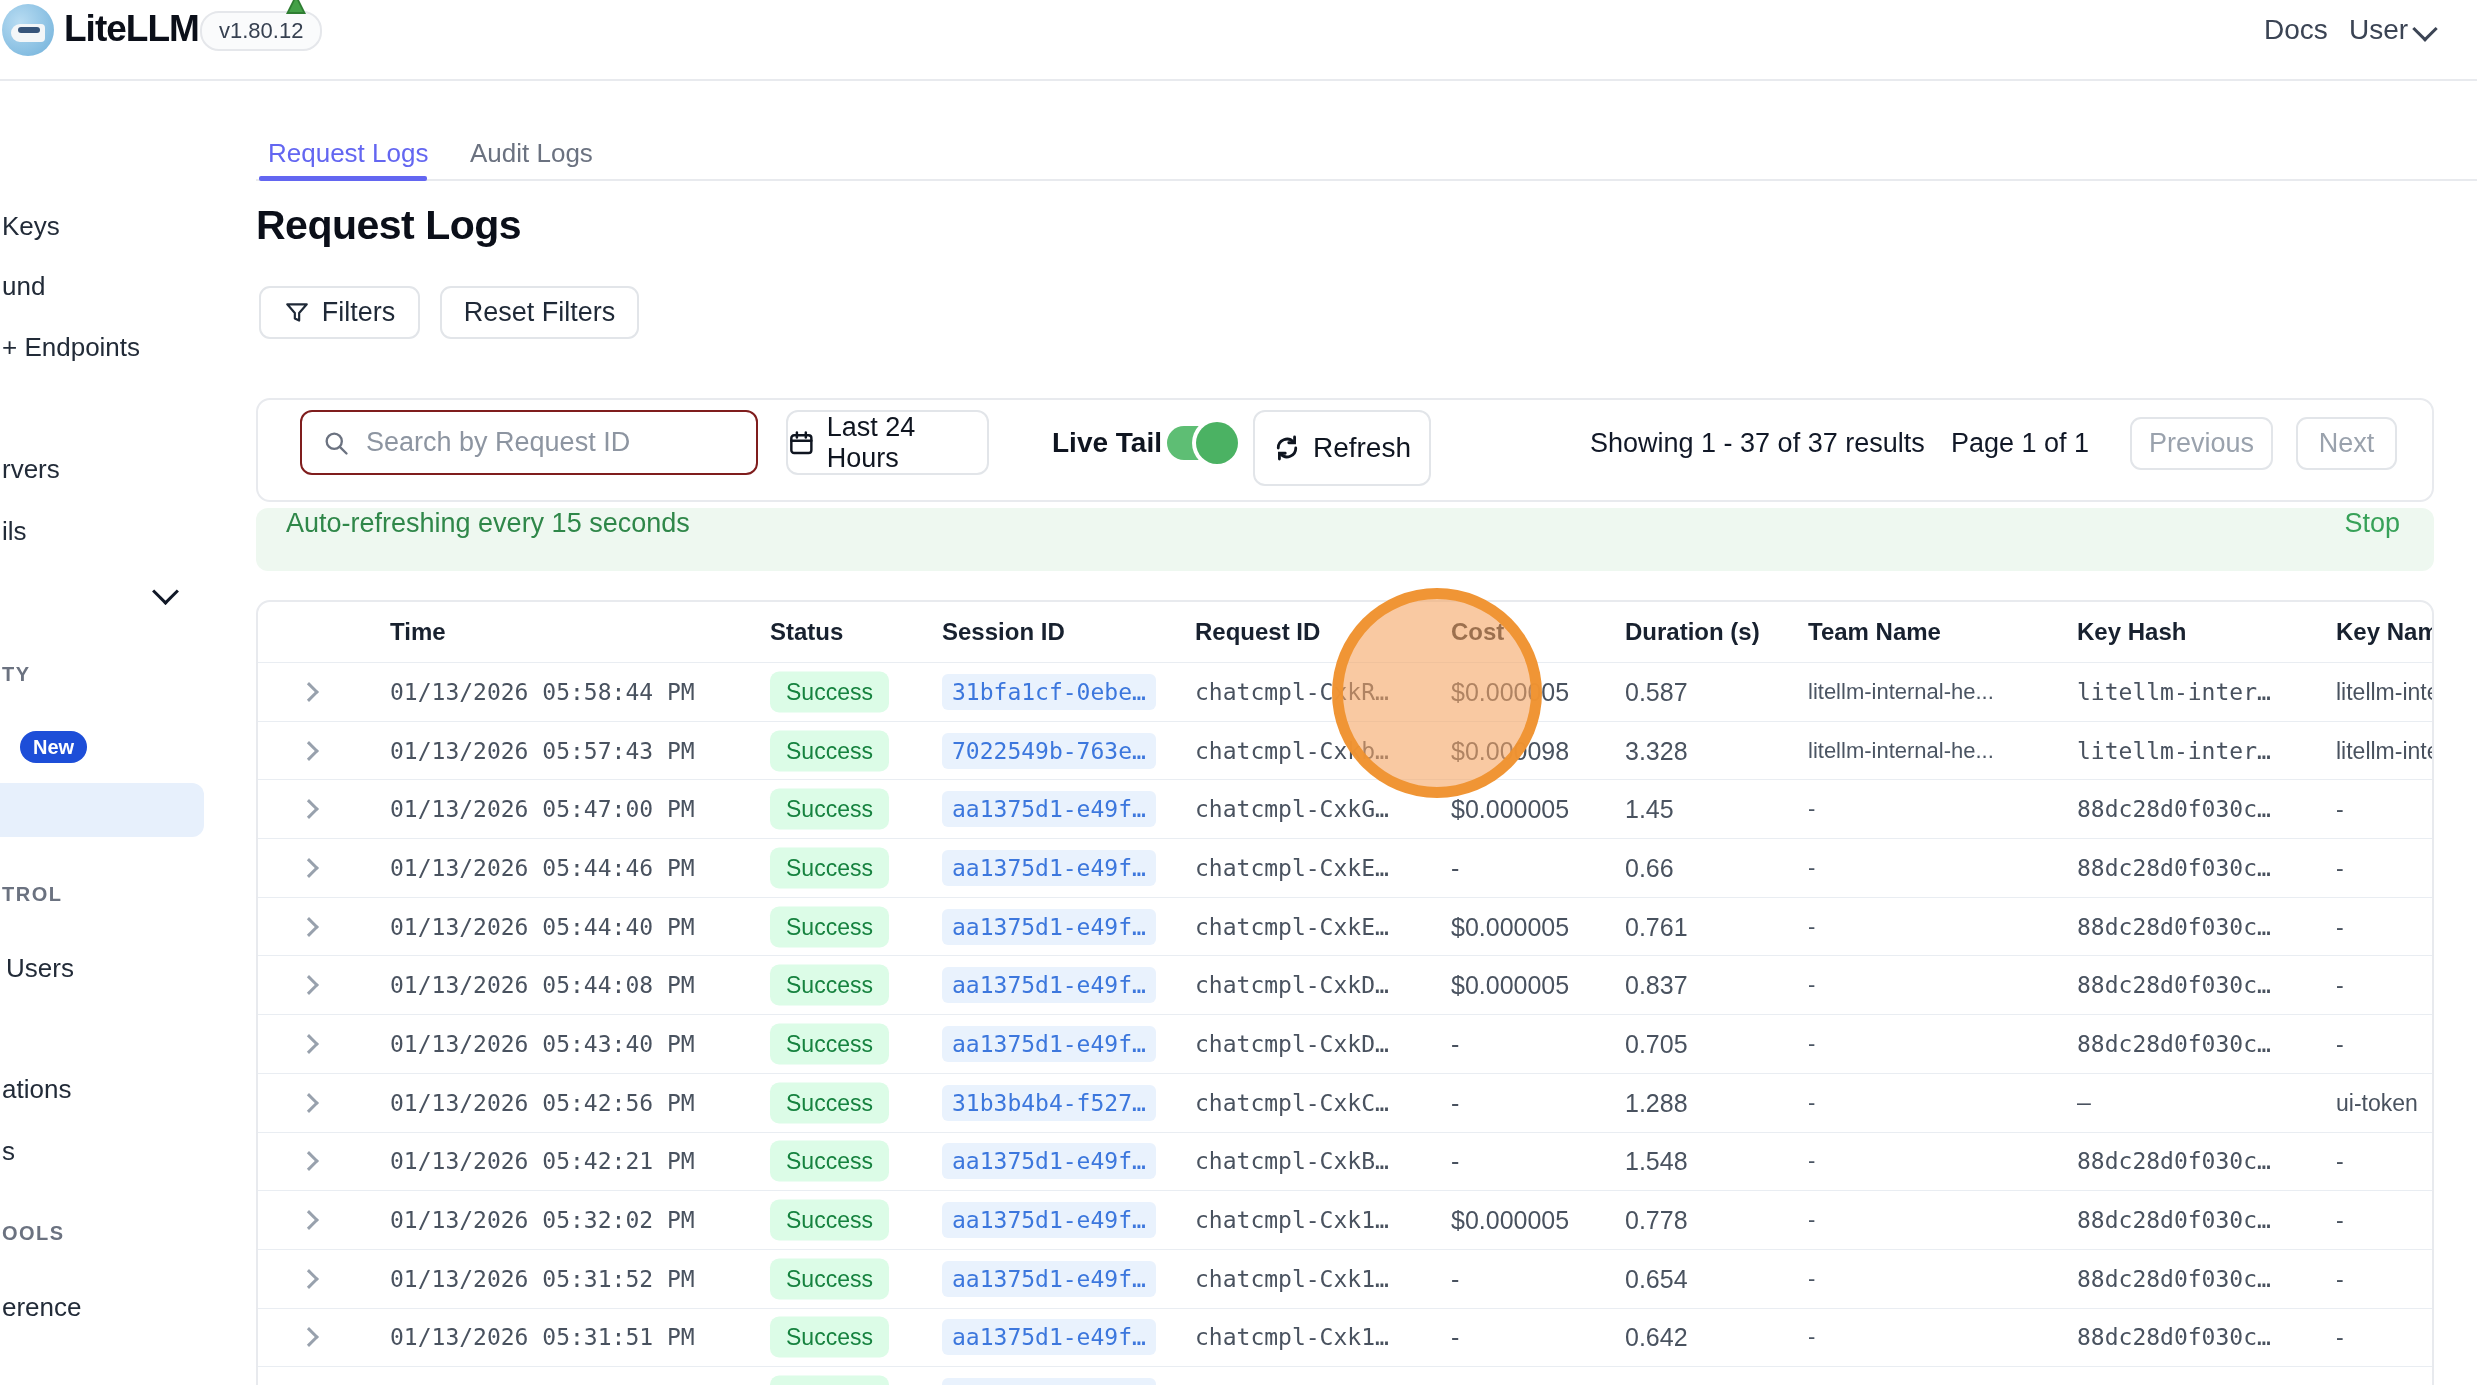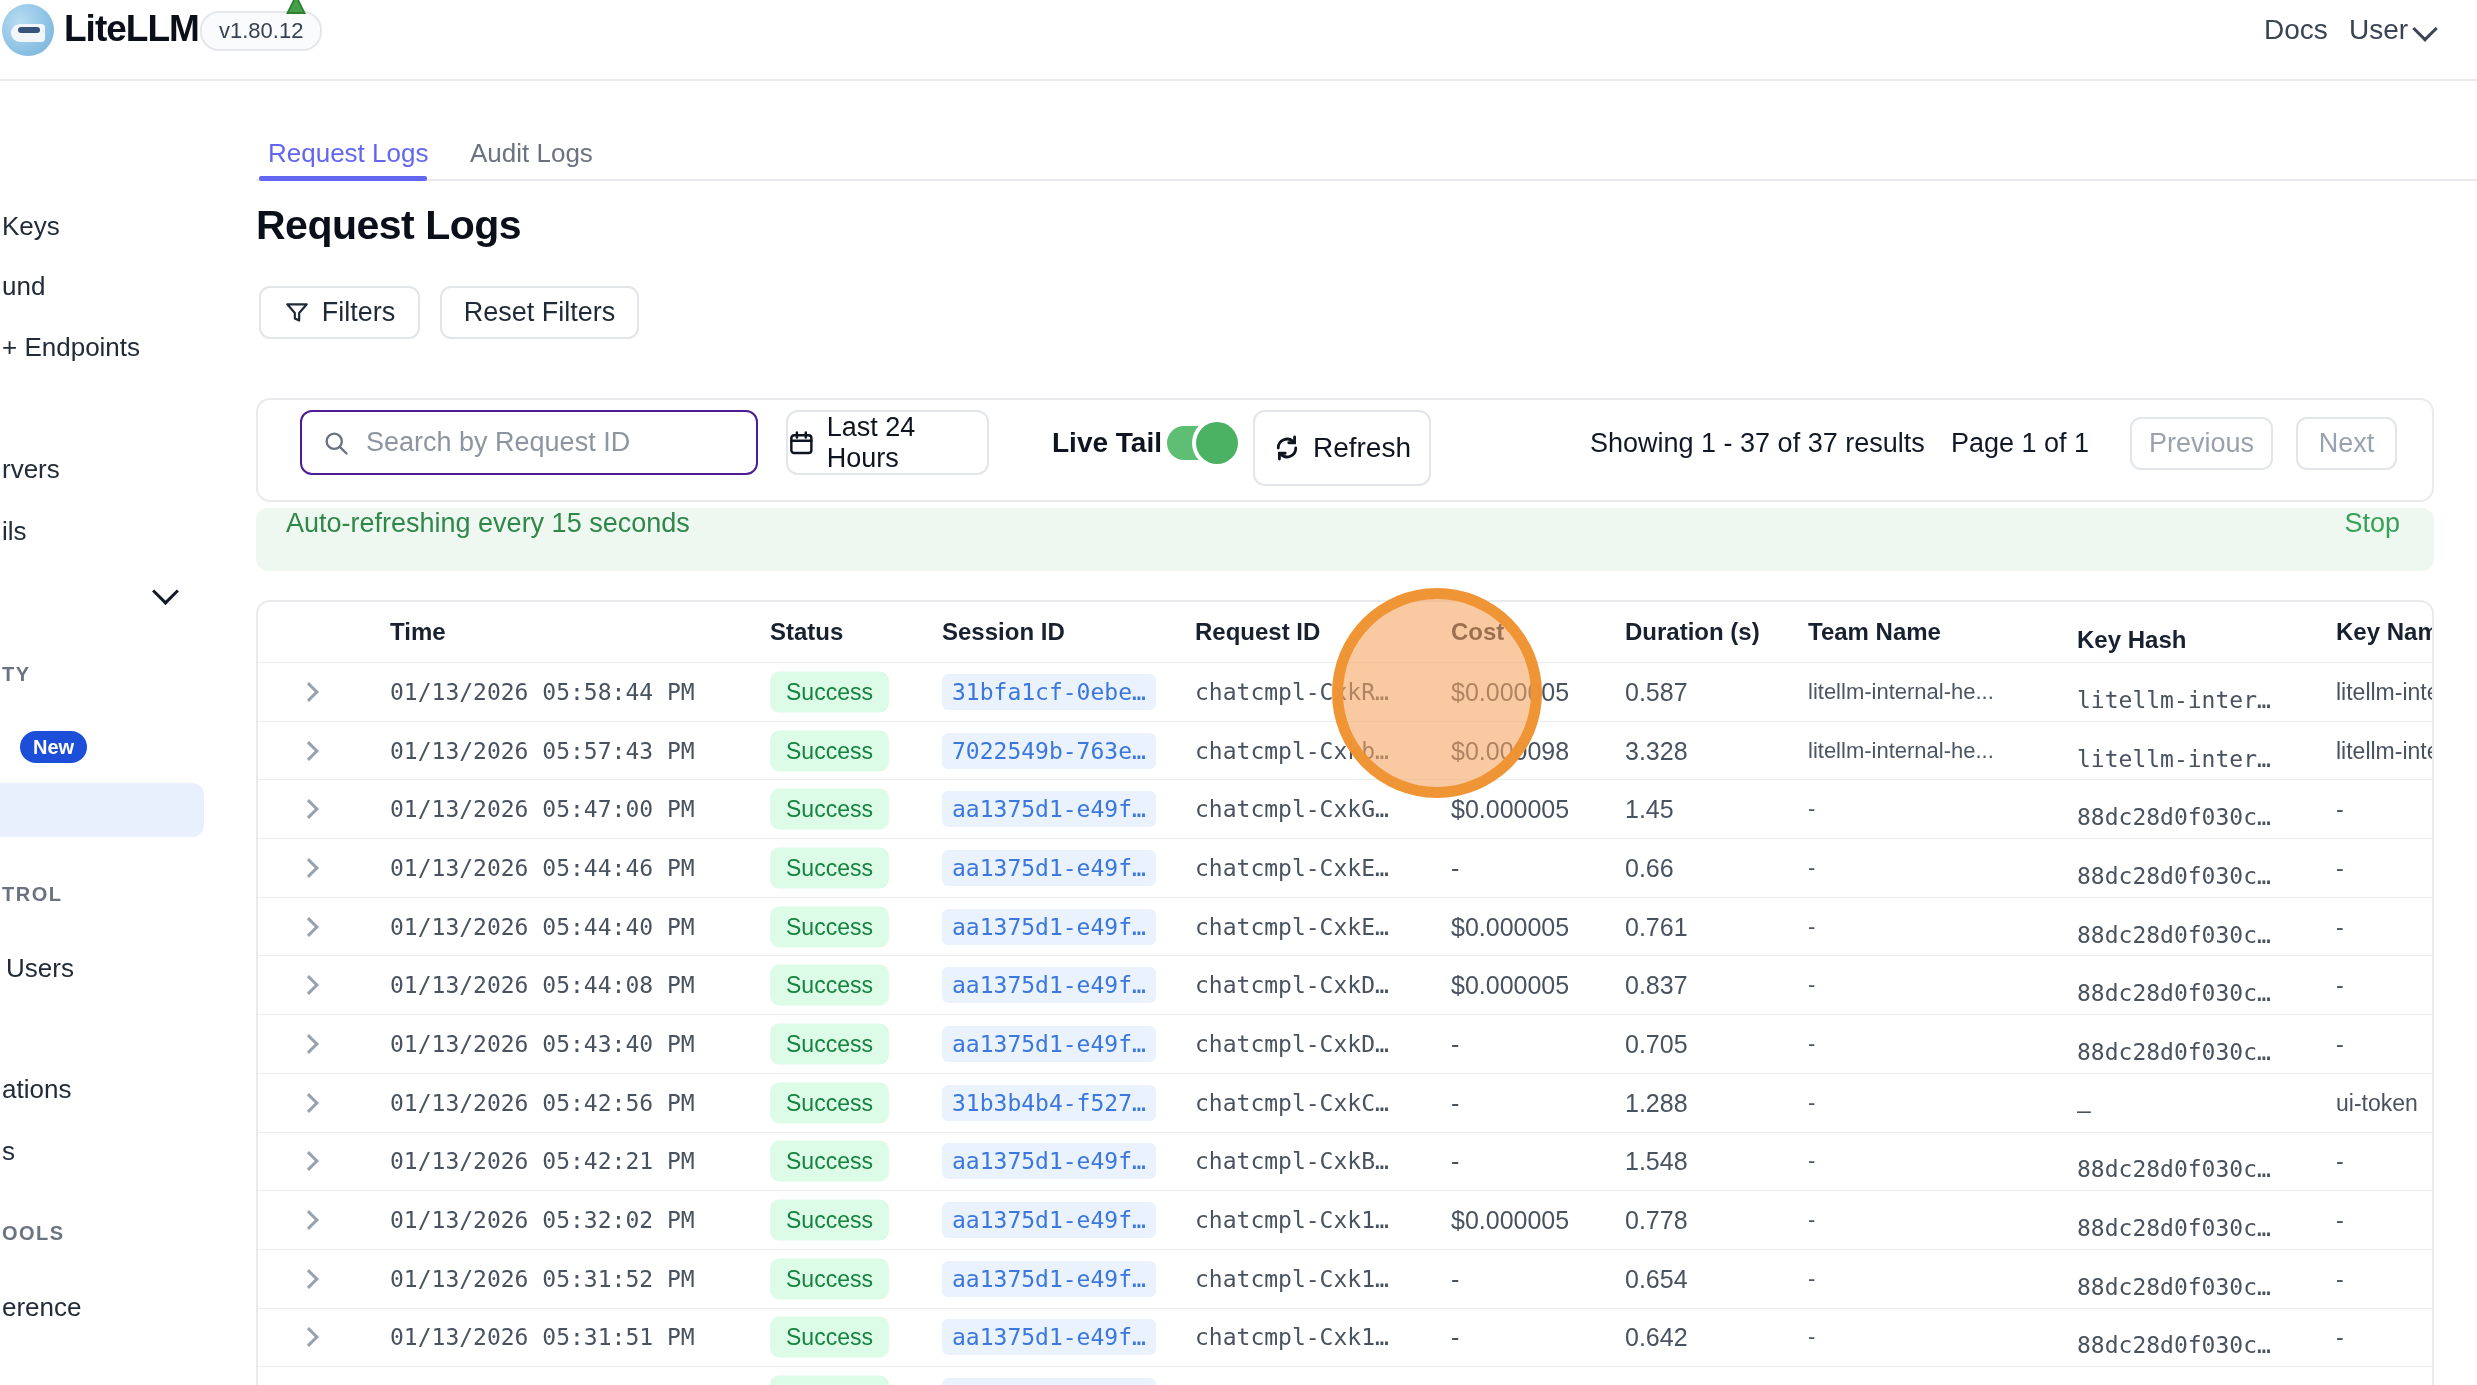--- a/index.html
+++ b/index.html
@@ -56,21 +56,21 @@
   #page-title{left:256px;top:202px;font-size:41px;font-weight:800;color:#0b0f19;letter-spacing:-0.5px;}
 
   
   .btn{display:flex;align-items:center;justify-content:center;gap:12px;background:#fff;
     border:2px solid #e2e5e9;border-radius:11px;font-size:27px;color:#1f2937;box-sizing:border-box;}
   #btn-filters{left:259px;top:286px;width:161px;height:53px;}
   #btn-reset{left:440px;top:286px;width:199px;height:53px;}
 
   
   #toolbar-card{left:256px;top:398px;width:2178px;height:104px;border:2px solid #e8eaee;border-radius:14px;box-sizing:border-box;}
-  #search-box{left:300px;top:410px;width:458px;height:65px;border:2px solid #4c1d95;border-radius:12px;
+  #search-box{left:300px;top:410px;width:458px;height:65px;border:2px solid #7f1d1d;border-radius:12px;
     display:flex;align-items:center;padding:0 0 0 20px;box-sizing:border-box;gap:14px;background:#fff;}
   #search-input{border:none;outline:none;font-size:27px;color:#374151;width:360px;font-family:"Liberation Sans",sans-serif;background:transparent;}
   #search-input::placeholder{color:#8d95a1;}
   #btn-range{left:786px;top:410px;width:203px;height:65px;border-radius:12px;font-weight:500;color:#0f1520;}
   #live-tail-label{left:1052px;top:427px;font-size:28px;font-weight:600;color:#0f1520;}
   #toggle{left:1167px;top:426px;width:66px;height:34px;border-radius:17px;background:#5ebe74;}
   #toggle-knob{position:absolute;right:-5px;top:-4px;width:42px;height:42px;border-radius:50%;
     background:#4bb263;box-shadow:0 0 0 4px #fff;}
   #btn-refresh{left:1253px;top:410px;width:178px;height:76px;border-radius:12px;font-weight:500;font-size:28px;color:#0f1520;}
   #results-count{left:1590px;top:428px;font-size:27px;color:#111827;}
@@ -92,21 +92,21 @@
   .trow{position:relative;height:57.7px;border-top:1px solid #e9edf2;}
   .row-cell{position:absolute;top:50%;transform:translateY(-50%);white-space:nowrap;}
   .col-chevron{left:44px;}
   .col-time{left:132px;}
   .col-status{left:512px;}
   .col-session{left:684px;}
   .col-request{left:937px;}
   .col-cost{left:1193px;}
   .col-duration{left:1367px;}
   .col-team{left:1550px;}
-  .col-hash{left:1819px;margin-top:8px;}
+  .col-hash{left:1819px;}
   .col-name{left:2078px;width:106px;overflow:hidden;}
   .k-mono{font-family:"DejaVu Sans Mono",monospace;font-size:23px;color:#49525f;}
   .k-num{font-size:25px;color:#49525f;}
   .k-team{font-size:22px;color:#4b5563;}
   .k-name{font-size:23px;color:#49525f;}
   .badge{display:inline-block;background:#dcfce7;color:#16823f;font-size:23px;font-weight:500;
     padding:7px 16px;border-radius:9px;}
   .chip{display:inline-block;background:#e9f2fd;color:#3c77dd;font-family:"DejaVu Sans Mono",monospace;
     font-size:23px;padding:5px 10px;border-radius:6px;}
   .row-chev{display:inline-block;width:11px;height:11px;border-top:3px solid #98a1ad;

